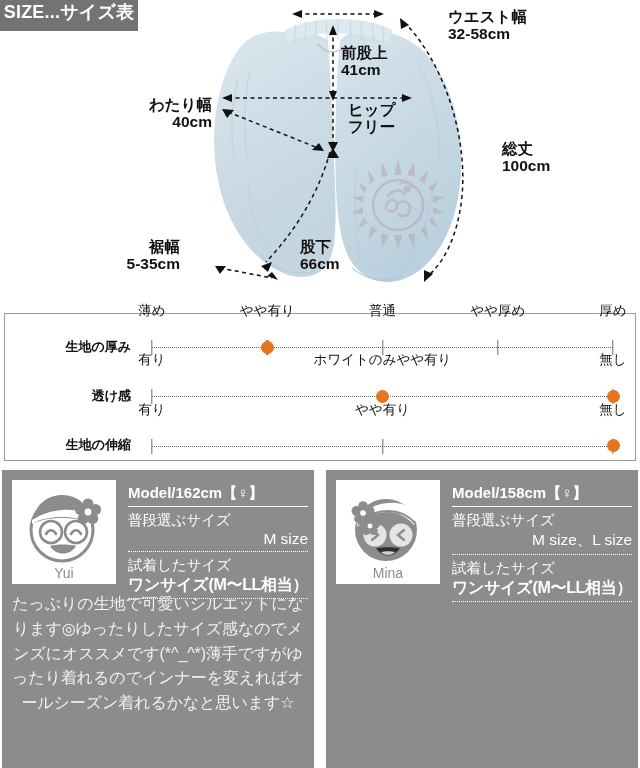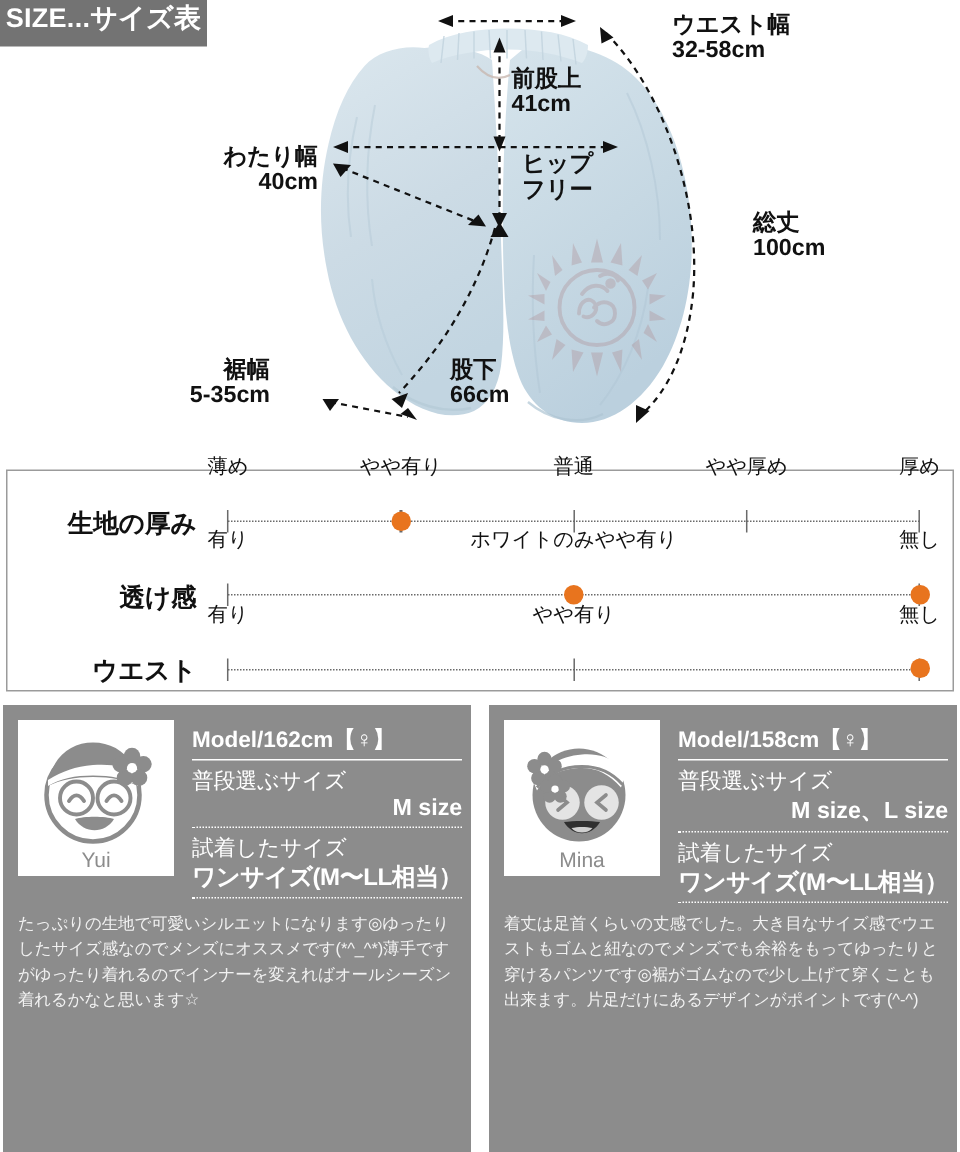--- a/index.html
+++ b/index.html
@@ -56,21 +56,21 @@
   }
   .prop-row{
     position:relative;
     height:49.3px;
   }
   .prop-name{
     position:absolute; left:14px; top:50%;
     transform:translateY(-5%);
     width:112px;
     text-align:right;
-    font-size:17px;
+    font-size:13px;
     font-weight:bold;
     color:#111111;
     white-space:nowrap;
   }
   .scale-wrap{
     position:absolute;
     left:147px; right:22px;
     top:0; bottom:0;
   }
   .scale-line{
@@ -153,21 +153,21 @@
   }
   .usual-label{
     color:#ffffff;
     font-size:14.5px;
     margin-top:4px;
     white-space:nowrap;
   }
   .usual-value{
     color:#ffffff;
     font-size:15.5px;
-    font-weight:bold;
+    font-weight:normal;
     text-align:right;
     white-space:nowrap;
     padding-bottom:3px;
     border-bottom:1.4px dotted #ffffff;
   }
   .tried-label{
     color:#ffffff;
     font-size:14.5px;
     margin-top:4px;
     white-space:nowrap;
@@ -176,25 +176,26 @@
     color:#ffffff;
     font-size:16px;
     font-weight:bold;
     white-space:nowrap;
     letter-spacing:-.3px;
     padding-bottom:2px;
     border-bottom:1.4px dotted #ffffff;
   }
   .review{
     color:#f2f2f2;
-    font-size:11px;
+    font-size:16px;
     line-height:1.55;
-    margin-top:16px;
+    margin-top:0;
     letter-spacing:-.1px;
     word-break:break-all;
+    text-align:center;
   }
 </style>
 </head>
 <body>
 
 <div id="diagram">
 
   <svg id="pants-svg" width="640" height="312" viewBox="0 0 640 312">
     <defs>
       <linearGradient id="fab" x1="0" y1="0" x2="0.3" y2="1">
@@ -410,21 +411,21 @@
       <div class="tick" style="left:100%"></div>
       <div class="tick-label" style="left:0%;">有り</div>
       <div class="tick-label" style="left:50%;">ホワイトのみやや有り</div>
       <div class="tick-label" style="left:100%;">無し</div>
       <div class="dot" style="left:50%"></div>
       <div class="dot" style="left:100%"></div>
     </div>
   </div>
 
   <div class="prop-row">
-    <div class="prop-name">ウエスト</div>
+    <div class="prop-name">生地の伸縮</div>
     <div class="scale-wrap">
       <div class="scale-line"></div>
       <div class="tick" style="left:0%"></div>
       <div class="tick" style="left:50%"></div>
       <div class="tick" style="left:100%"></div>
       <div class="tick-label" style="left:0%;">有り</div>
       <div class="tick-label" style="left:50%;">やや有り</div>
       <div class="tick-label" style="left:100%;">無し</div>
       <div class="dot" style="left:100%"></div>
     </div>
@@ -513,15 +514,14 @@
         <div class="avatar-name">Mina</div>
       </div>
       <div class="card-info">
         <div class="model-line">Model/158cm【♀】</div>
         <div class="usual-label">普段選ぶサイズ</div>
         <div class="usual-value">M size、L size</div>
         <div class="tried-label">試着したサイズ</div>
         <div class="tried-value">ワンサイズ(M〜LL相当）</div>
       </div>
     </div>
-    <div class="review">着丈は足首くらいの丈感でした。大き目なサイズ感でウエストもゴムと紐なのでメンズでも余裕をもってゆったりと穿けるパンツです◎裾がゴムなので少し上げて穿くことも出来ます。片足だけにあるデザインがポイントです(^-^)</div>
   </div>
 </div>
 
 </body></html>

